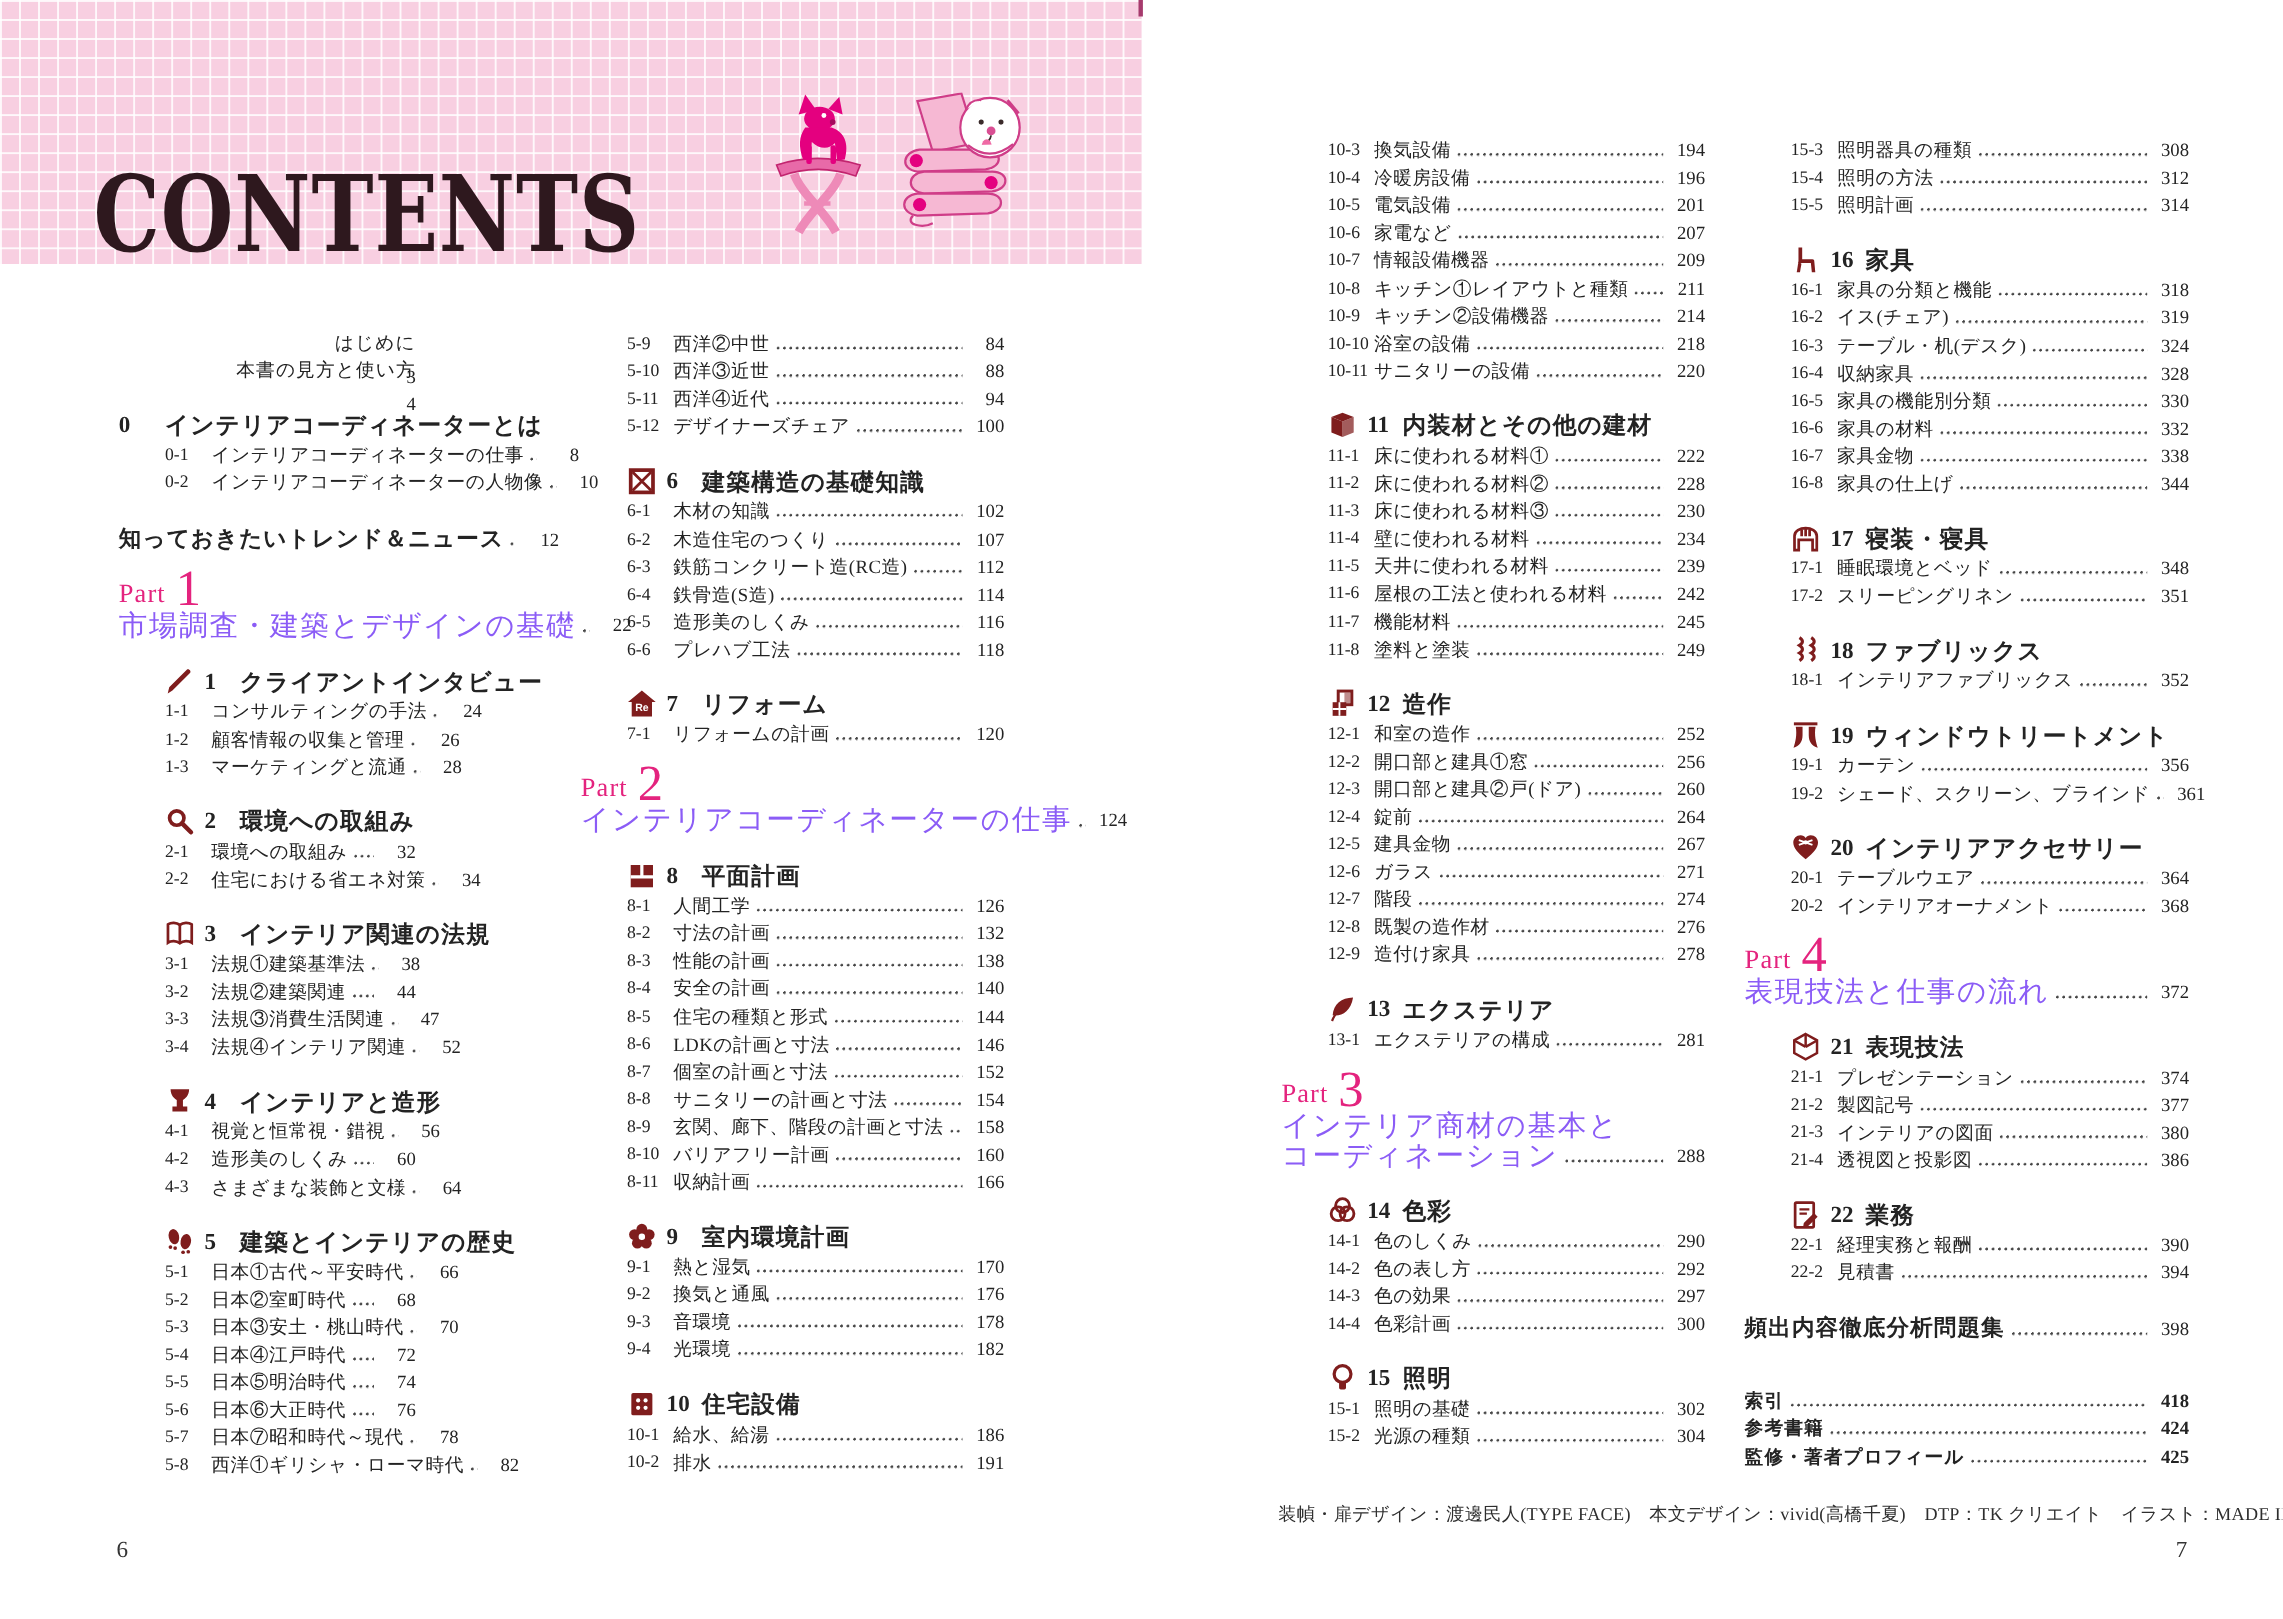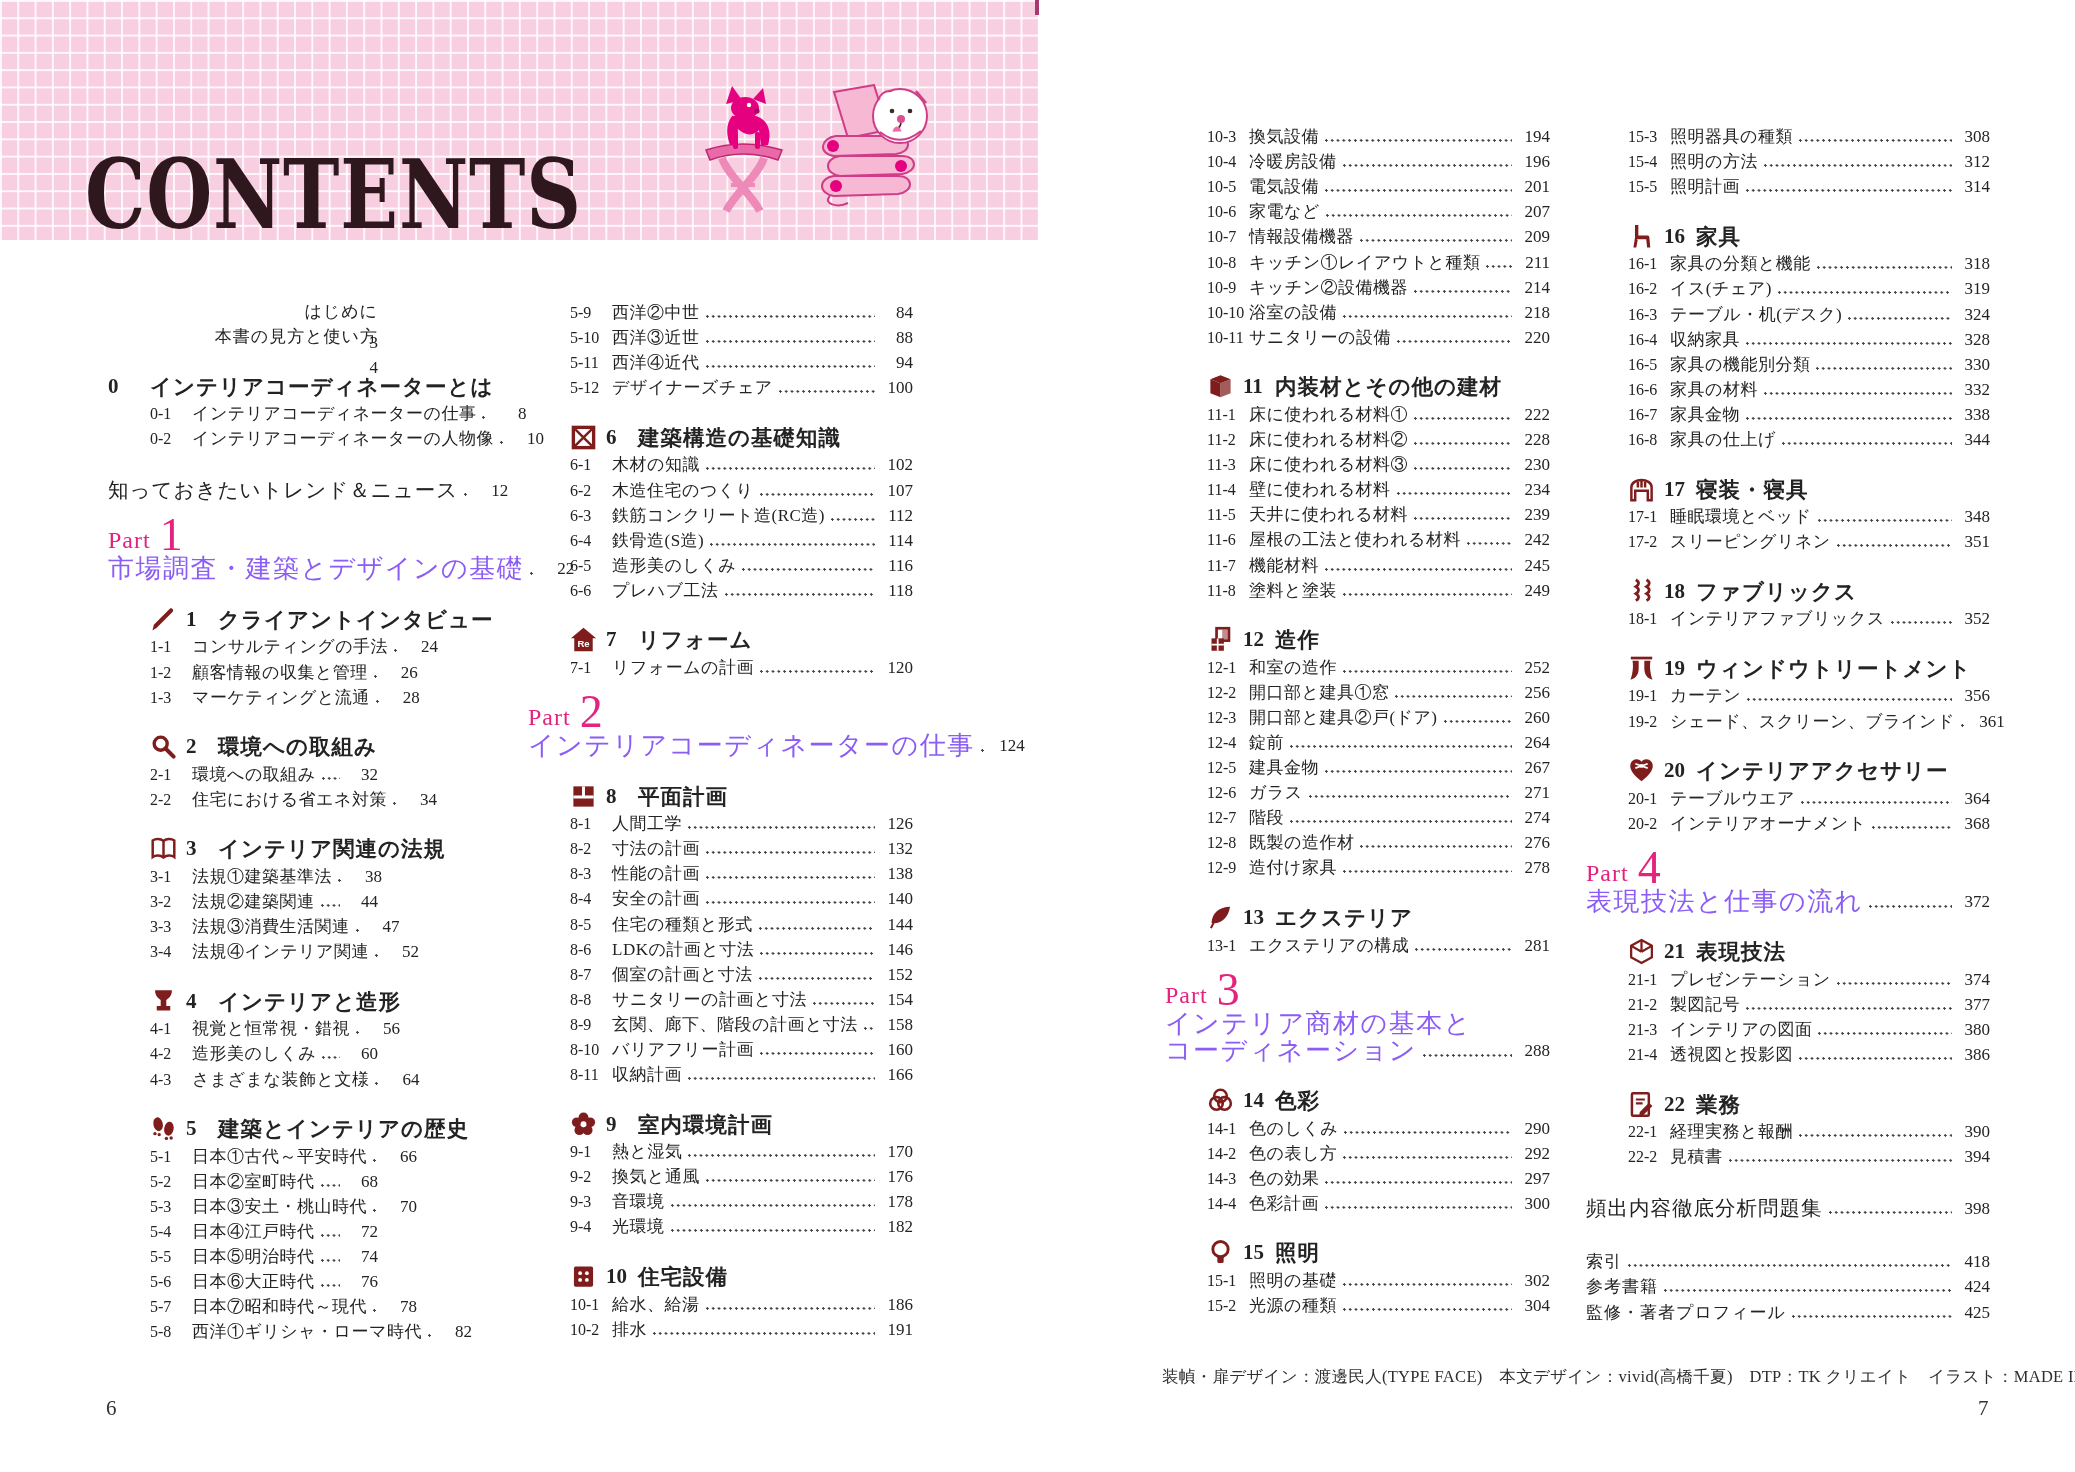--- a/index.html
+++ b/index.html
@@ -41,30 +41,30 @@
   .frontrow{margin-left:-42px;flex-direction:column;}
   .frontrow .lbl{letter-spacing:1px;}
   .sec{display:flex;align-items:center;height:30px;margin-top:22px;white-space:nowrap;}
   .sec .icon{width:27px;height:27px;flex:none;margin-right:9px;color:#7f1d1d;}
   .sec .icon svg{width:100%;height:100%;display:block;}
   .sec .n{flex:none;width:32px;font-weight:bold;font-size:21px;}
   .sec .t{font-weight:bold;font-size:21.5px;letter-spacing:1px;}
   .sec.noicon{margin-left:-42px;margin-top:21px;}
   .sec.noicon .n{width:42px;}
   .feature{margin-left:-42px;margin-top:26px;height:26px;display:flex;align-items:flex-end;white-space:nowrap;}
-  .feature .lbl{font-weight:normal;font-size:20.5px;line-height:25px;letter-spacing:1px;}
+  .feature .lbl{font-weight:bold;font-size:20.5px;line-height:25px;letter-spacing:1px;}
   .feature .pg{flex:none;min-width:32px;text-align:right;font-size:17px;line-height:25px;}
   .part{margin-left:-42px;margin-top:10px;}
   .part-head{height:42px;display:flex;align-items:flex-end;color:#e4237e;}
   .part-word{font-weight:normal;font-size:24px;line-height:30px;letter-spacing:1px;}
   .part-numeral{font-size:46px;line-height:40px;margin-left:9px;}
   .part-line{display:flex;align-items:flex-end;height:27px;white-space:nowrap;}
   .part-line .lbl{font-size:26px;line-height:26px;letter-spacing:1.5px;color:#8b5cf6;}
   .part-line .pg{flex:none;min-width:32px;text-align:right;font-size:17px;line-height:26px;color:#232323;}
-  .backmatter{margin-top:28px;}
+  .backmatter{margin-top:40px;font-weight:bold;}
   .backmatter .row{margin-left:-42px;}
   .backmatter .lbl{letter-spacing:1px;}
   
   .credit{position:absolute;left:1162px;top:1366px;width:850px;font-size:16.5px;color:#2e2e2e;letter-spacing:.3px;white-space:nowrap;}
   .pageno{position:absolute;top:1396px;font-size:21px;color:#333;}
   .pageno.left{left:106px;}
   .pageno.right{left:1978px;}
 </style>
 </head>
 <body>

